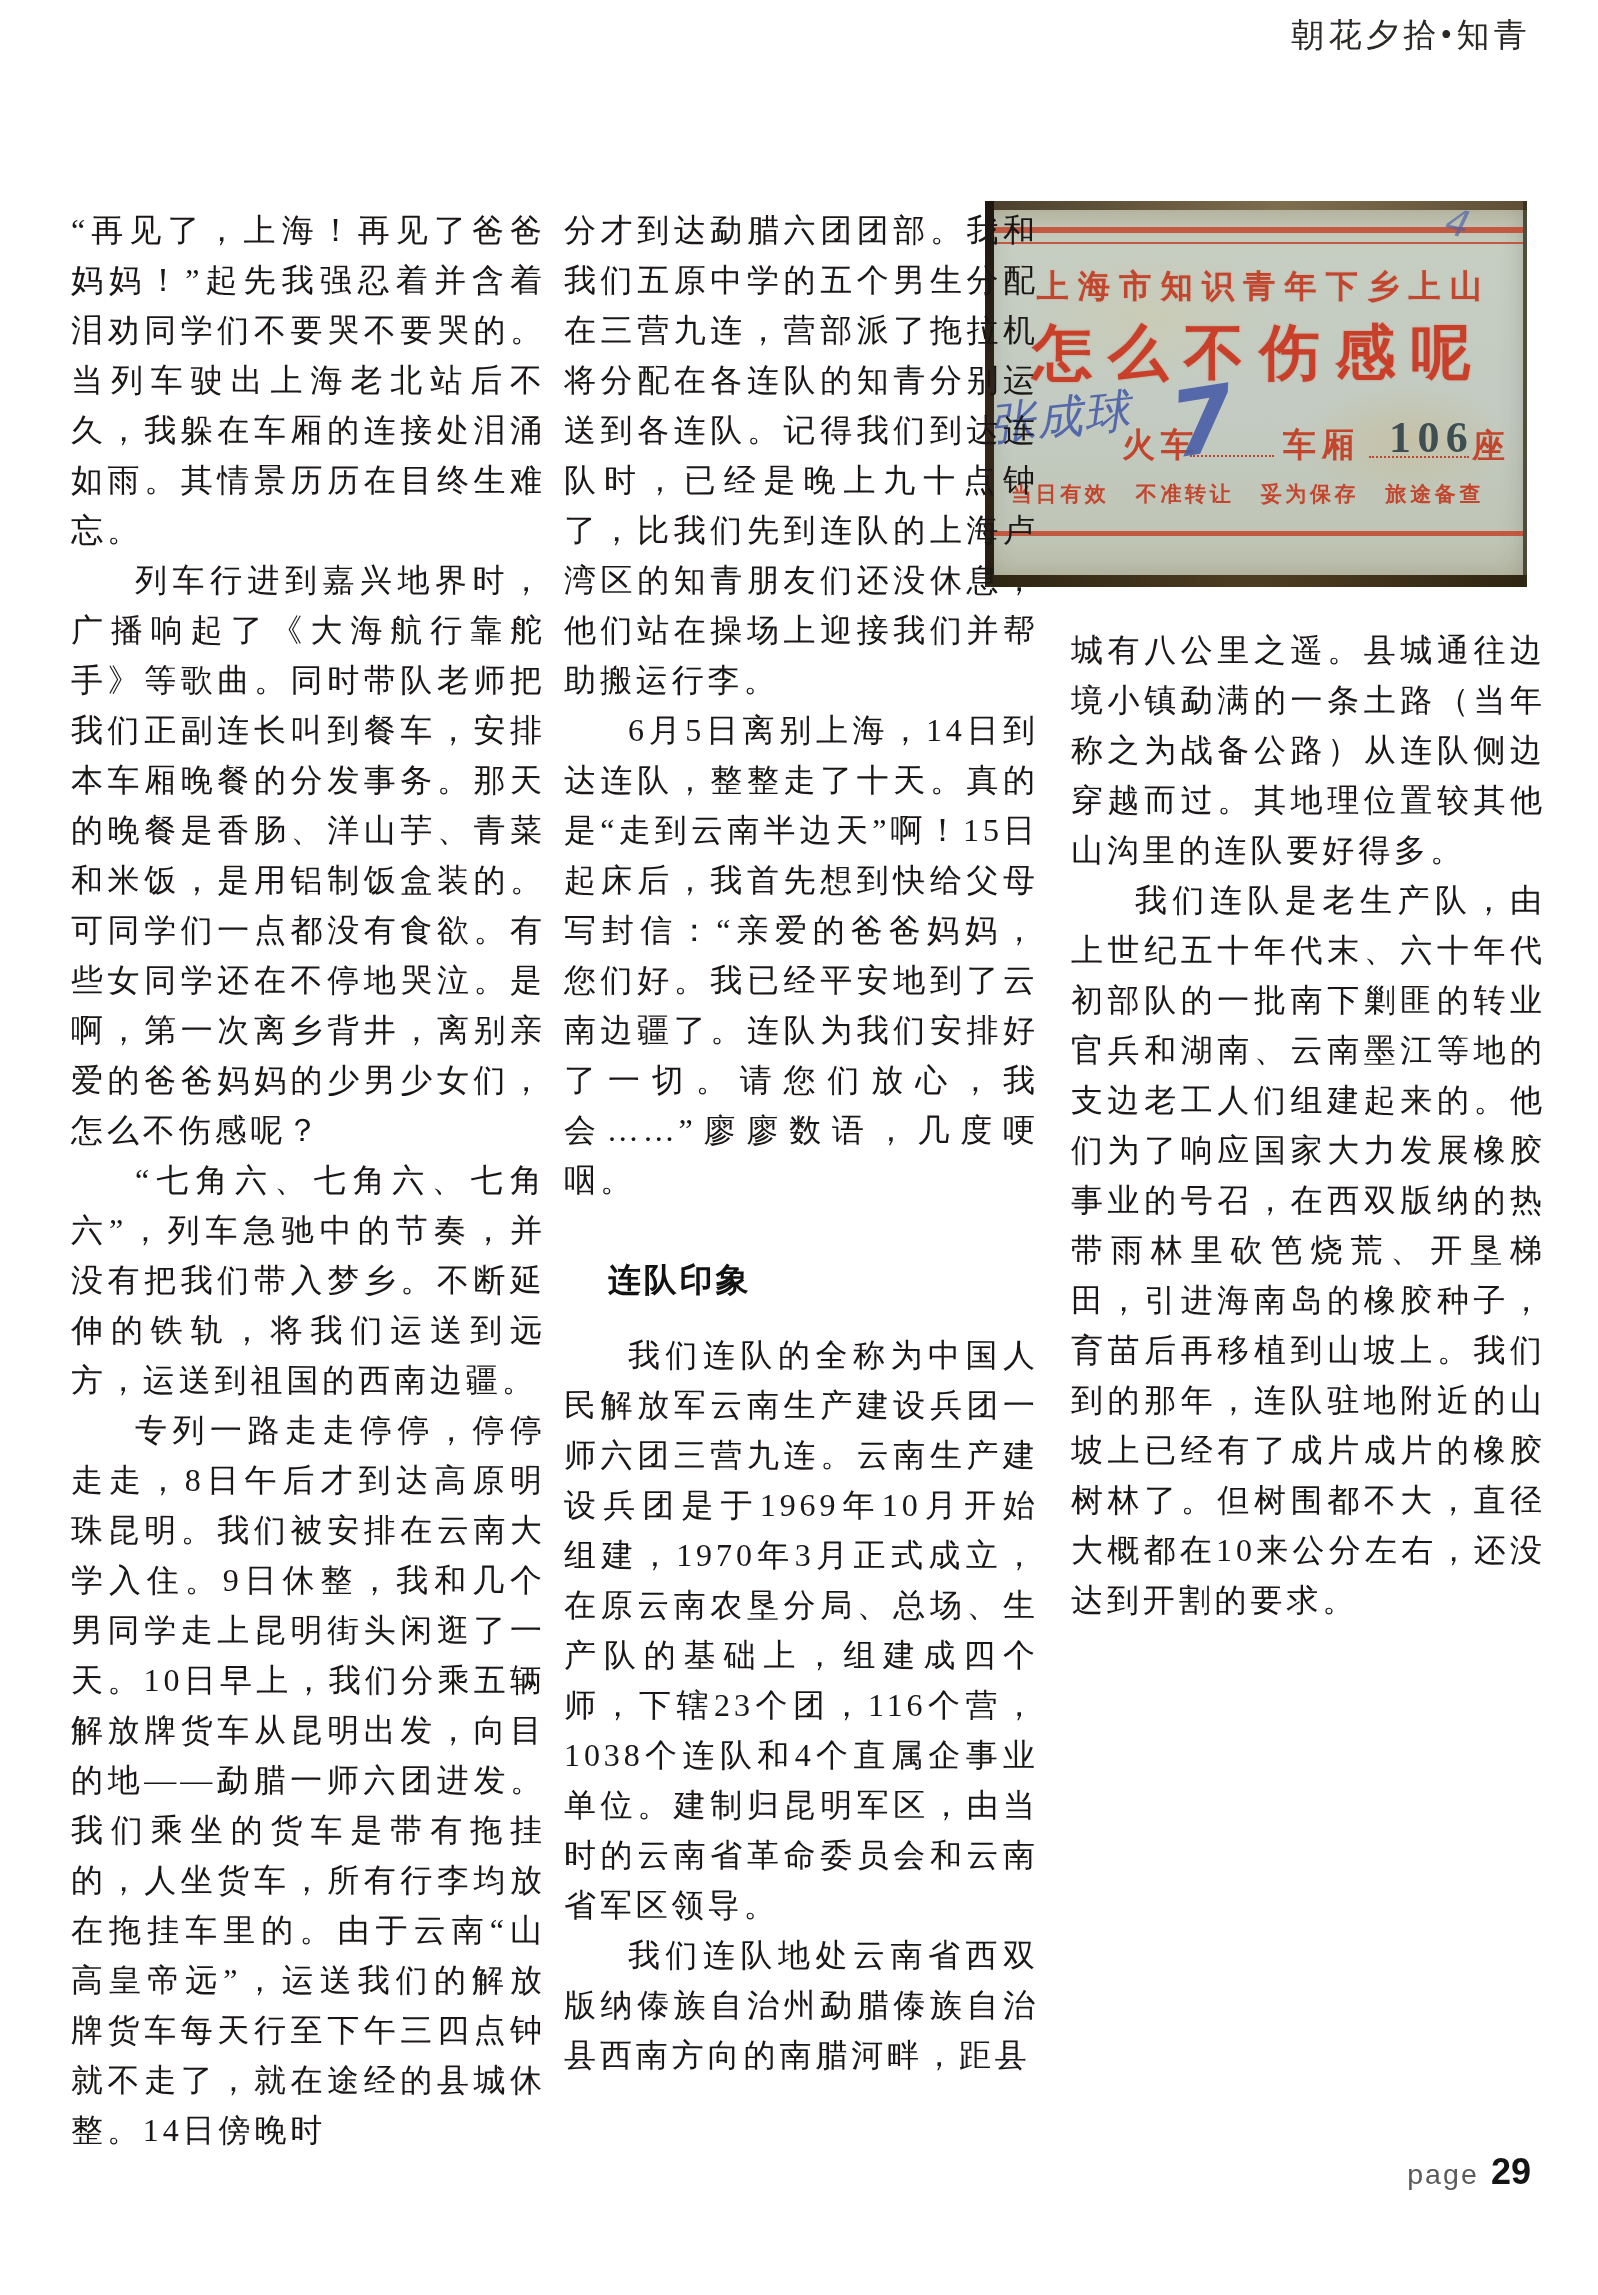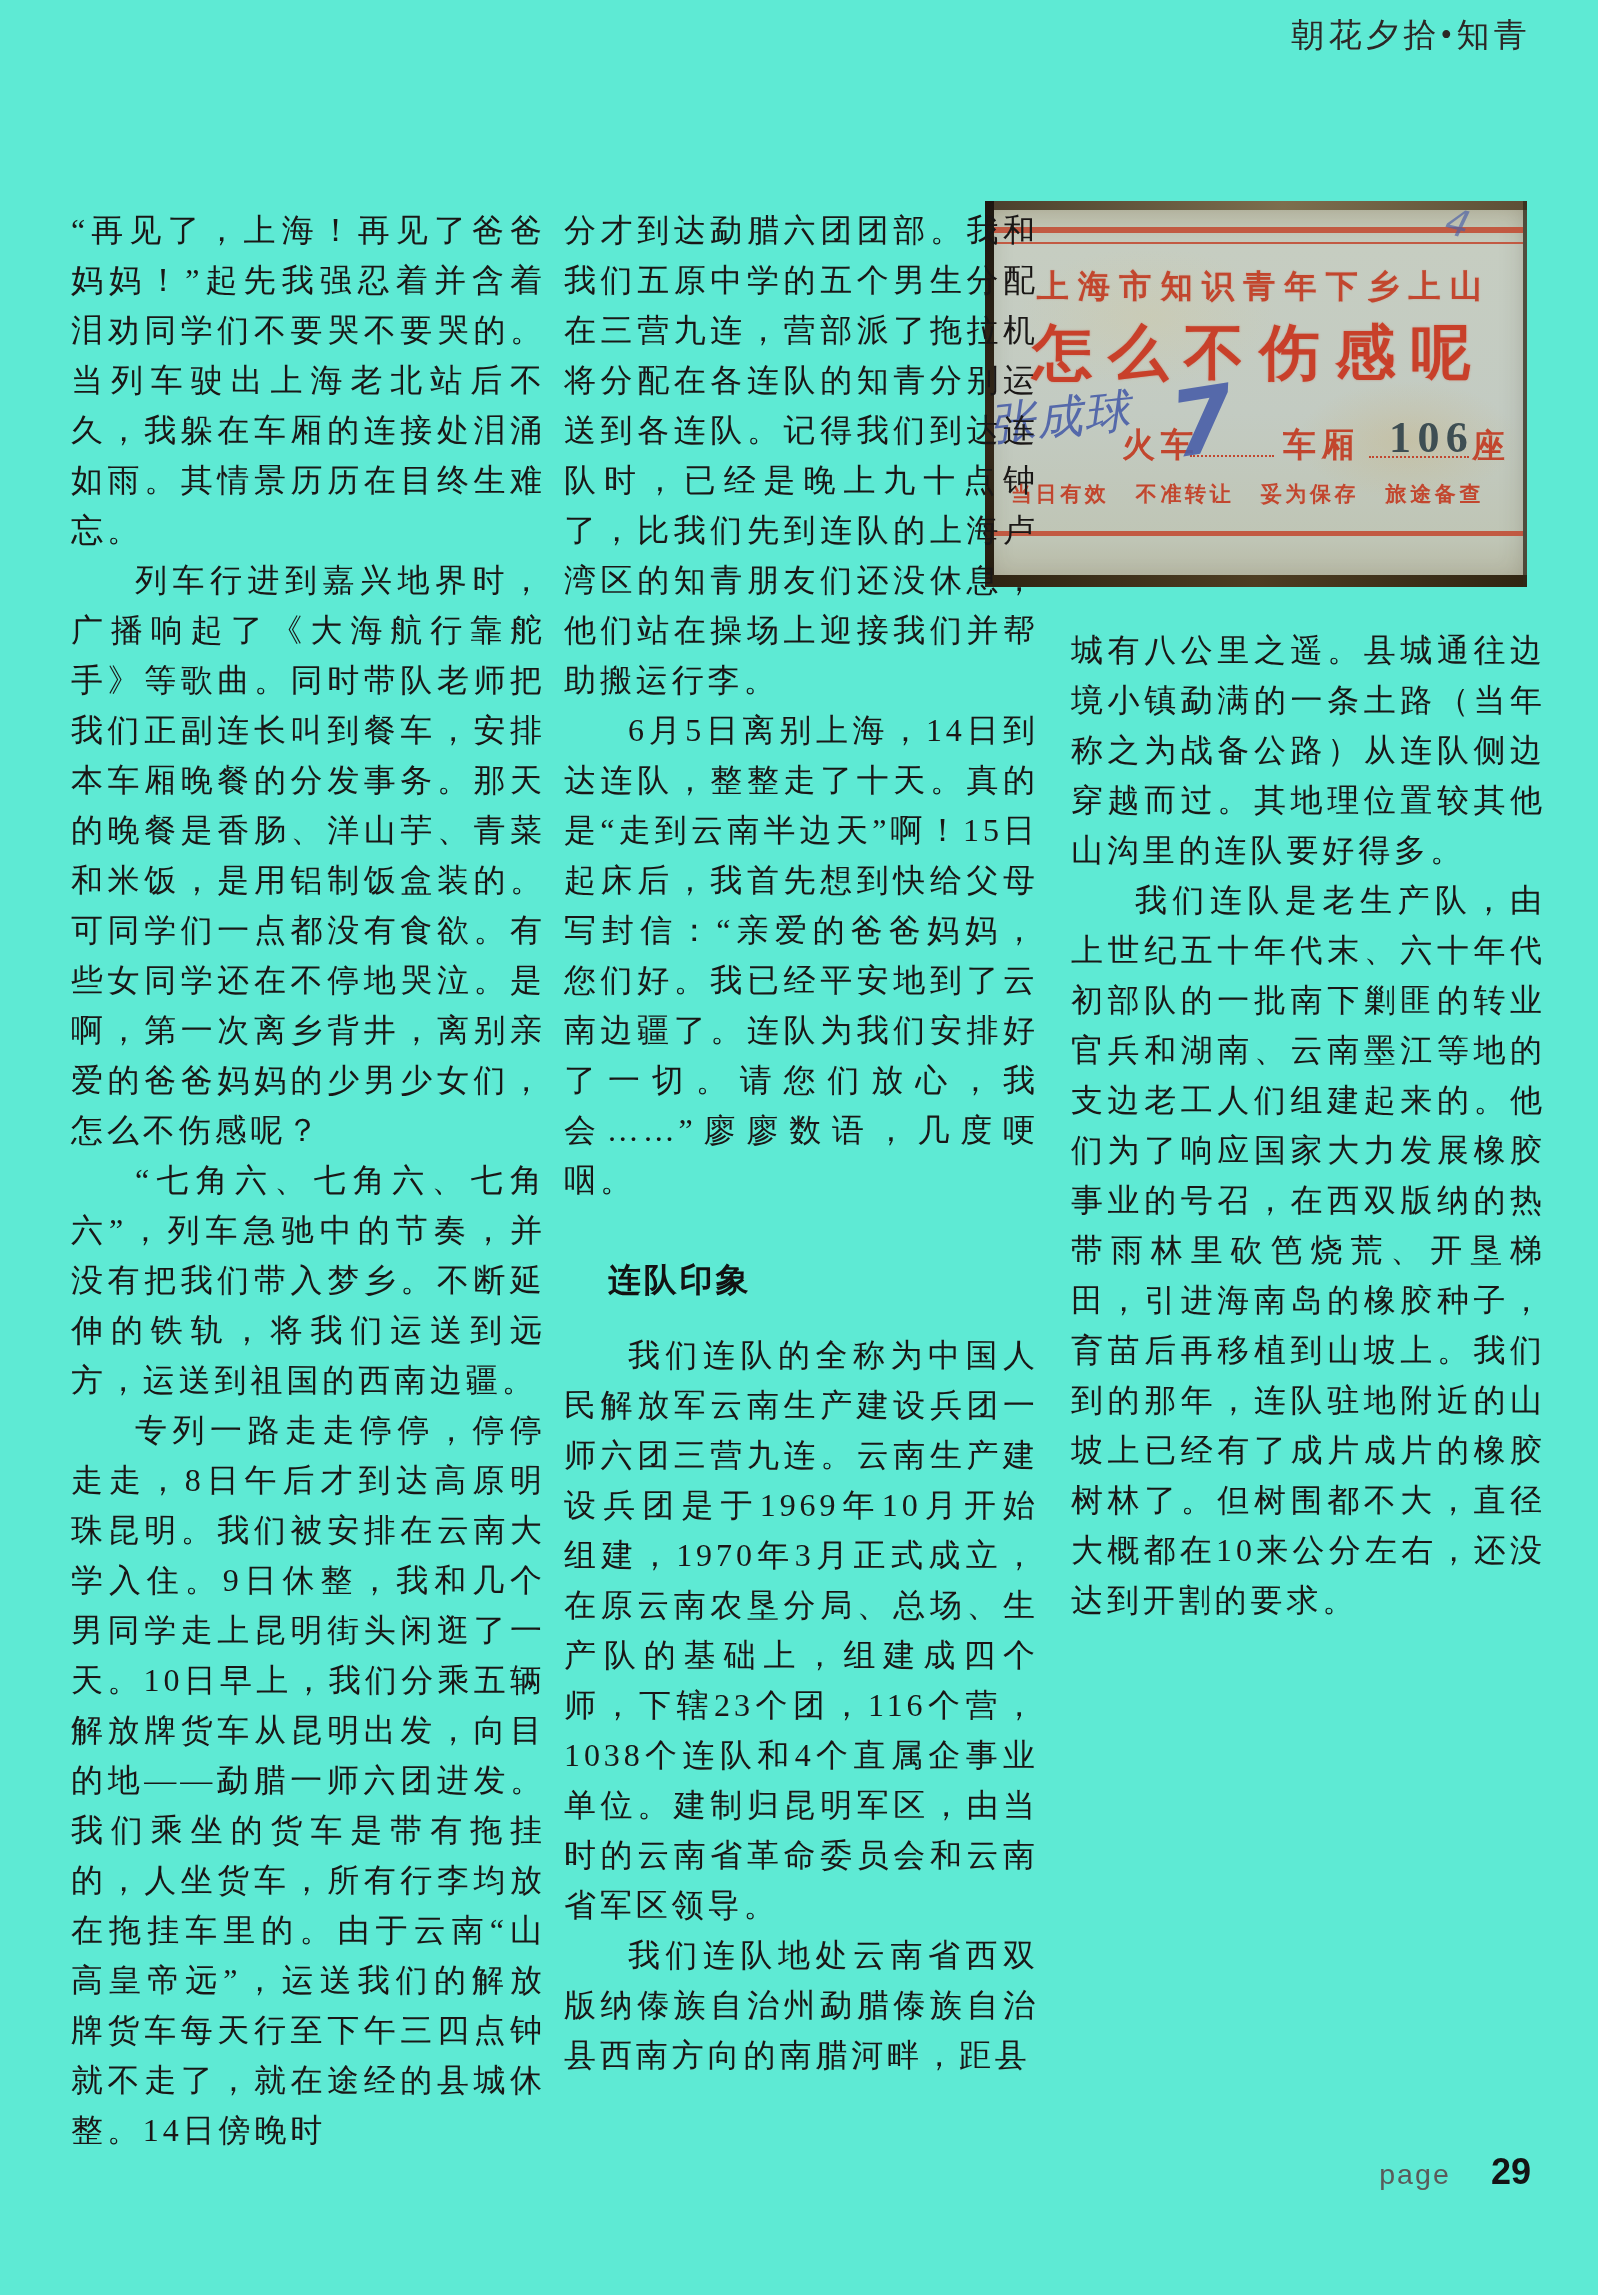--- a/index.html
+++ b/index.html
@@ -6,21 +6,21 @@
     --accent-red:#c2462e;
     --ink-blue:#4a5fa8;
     --stamp-dark:#33454c;
     --text-ink:#1a1716;
   }
   *{margin:0;padding:0;box-sizing:border-box;}
   html,body{background:#e8e8e8;}
   .page{
     position:relative;
     width:1599px;height:2295px;
-    background:#5eead4;
+    background:#ffffff;
     font-family:"Liberation Serif", serif;
     color:var(--text-ink);
     overflow:hidden;
   }
   
   .header{
     position:absolute;top:13px;right:68px;
     font-family:"Liberation Serif", serif;
     font-size:33px;letter-spacing:4.3px;color:#2c2826;
   }
@@ -40,21 +40,21 @@
     font-family:"Liberation Sans", sans-serif;
     font-weight:700;font-size:33px;letter-spacing:2.8px;
     color:#121212;
     margin:53px 0 28.5px 0;
     padding-left:44px;
     line-height:43px;
   }
   
   .footer{
     position:absolute;right:68px;top:2151px;
-    display:flex;align-items:baseline;gap:40px;
+    display:flex;align-items:baseline;gap:12px;
   }
   .footer .page-word{
     font-family:"Liberation Sans", sans-serif;
     font-weight:300;font-size:28.5px;color:#5a5a5a;letter-spacing:2.1px;
   }
   .footer .page-num{
     font-family:"Liberation Sans", sans-serif;
     font-weight:600;font-size:36px;color:#141414;
   }
   

